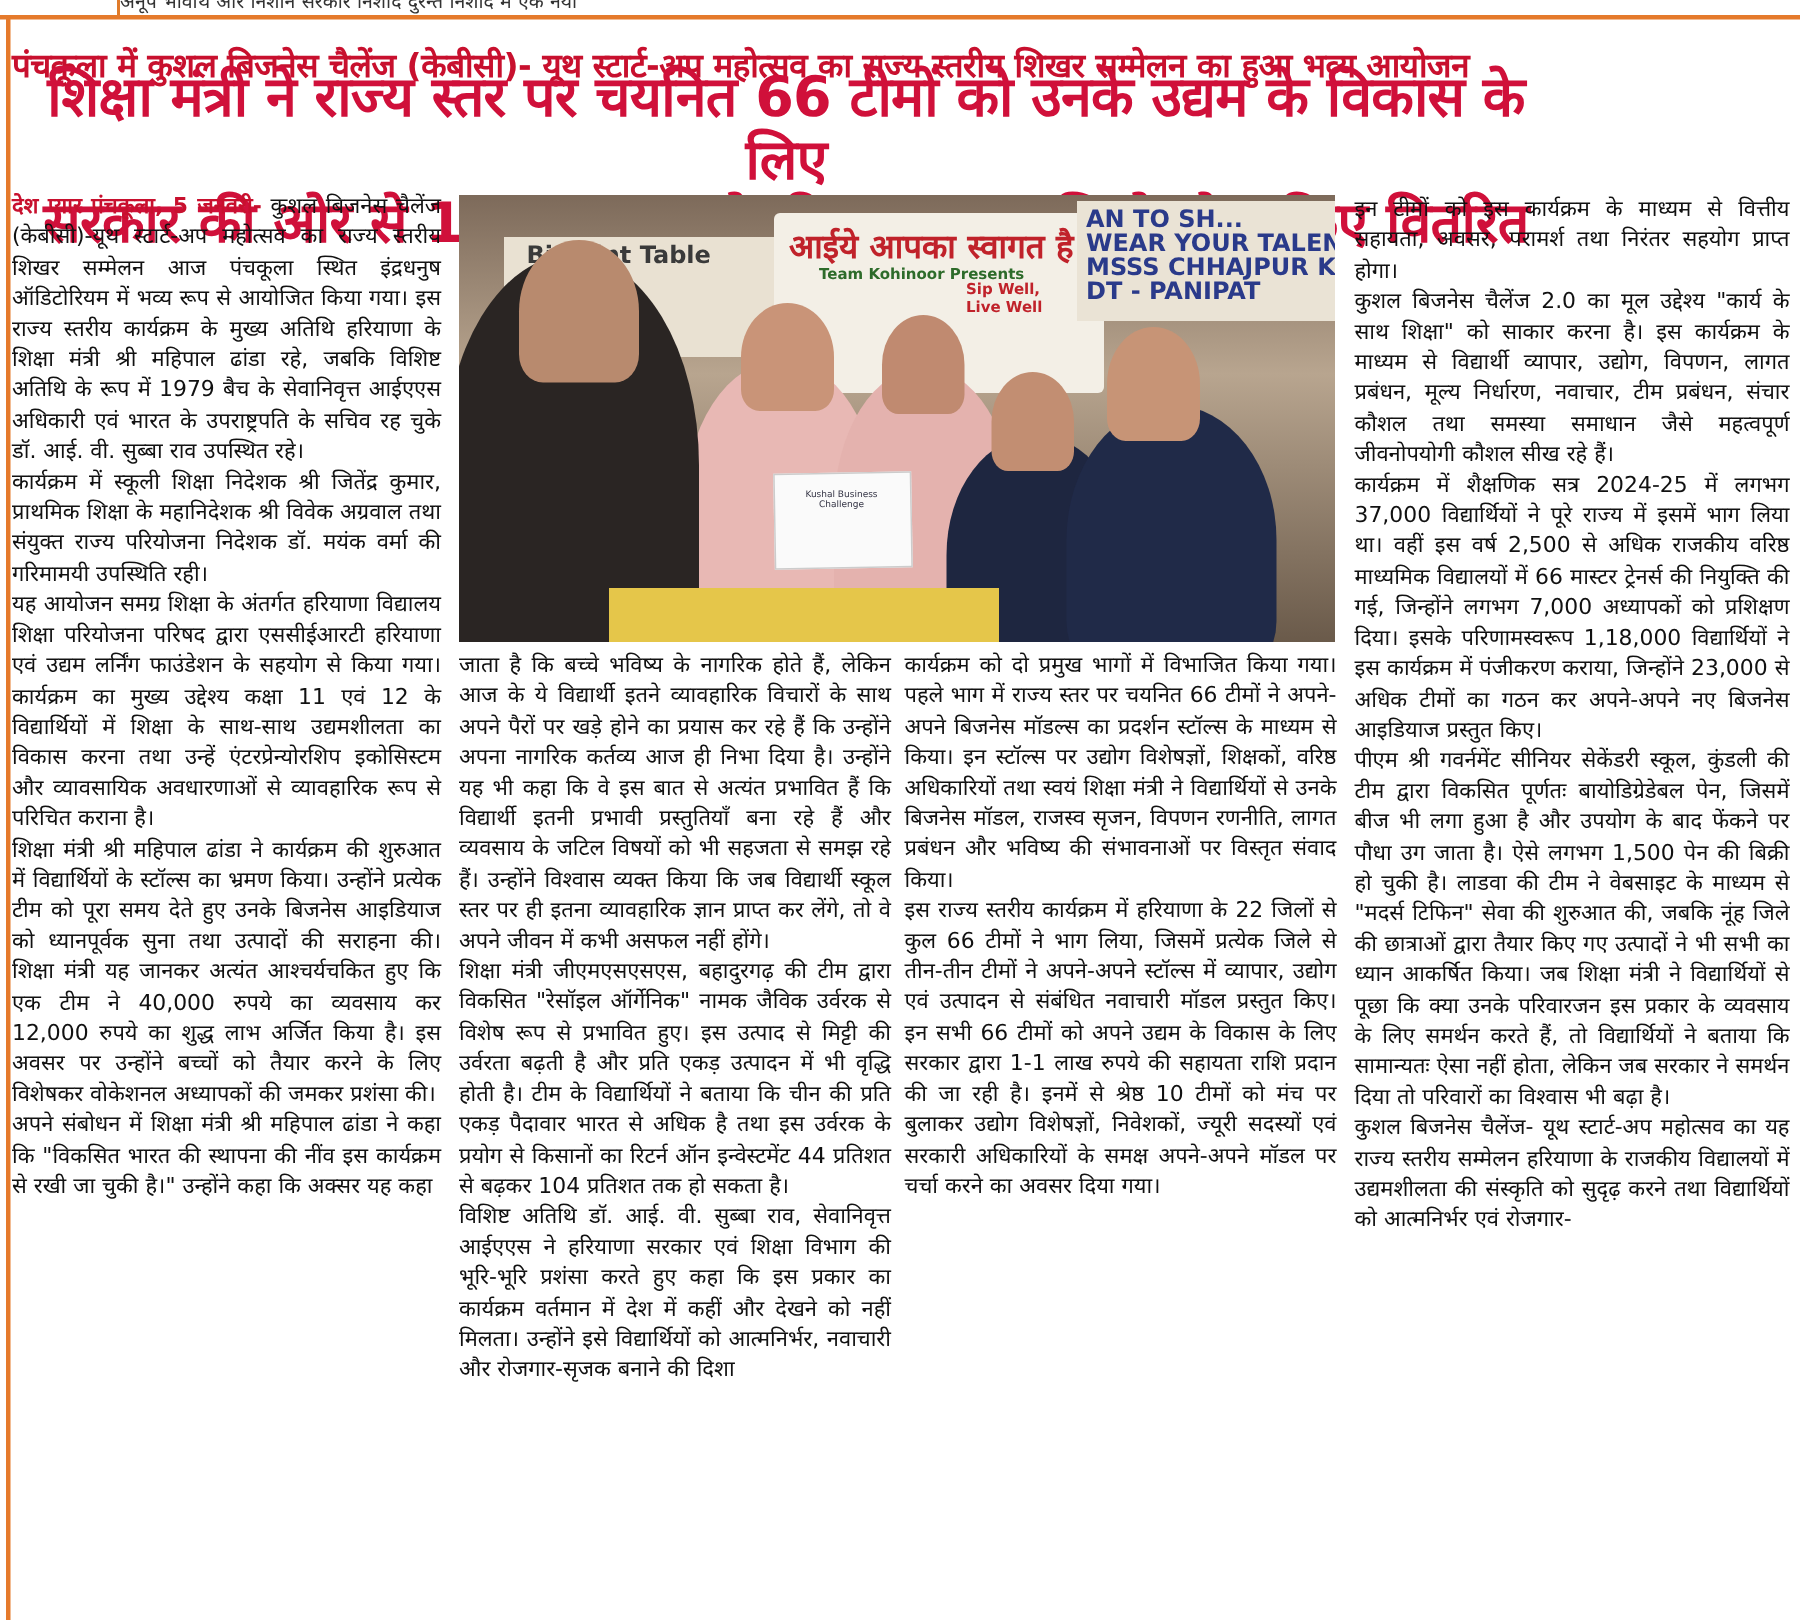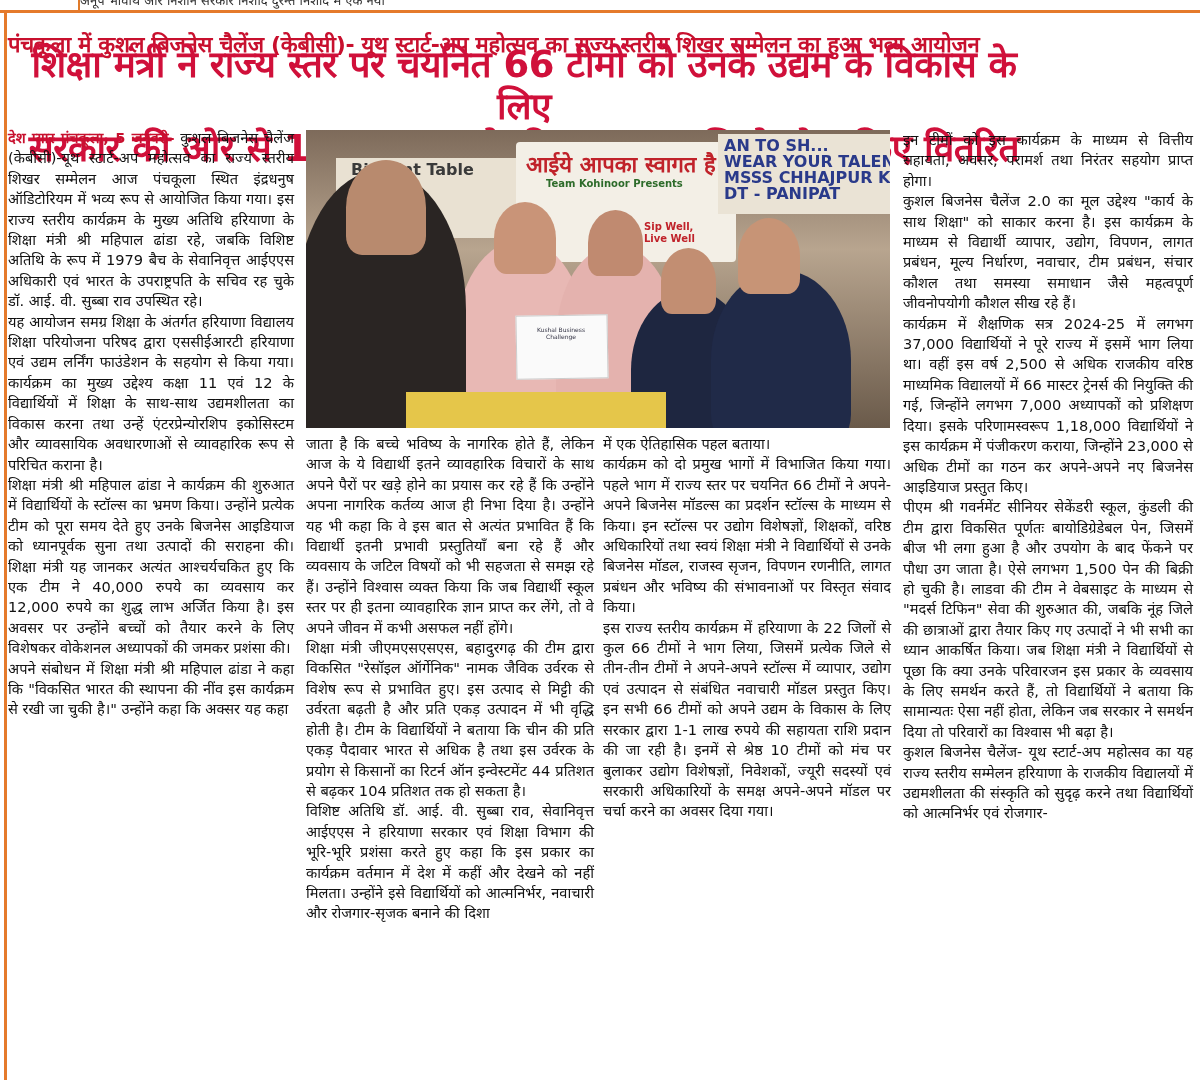--- a/index.html
+++ b/index.html
@@ -24,21 +24,21 @@
   .photo { position:absolute; left:306px; top:130px; width:584px; height:298px; overflow:hidden;
            background:linear-gradient(180deg,#7d6a5a 0%, #b8a58f 40%, #6a5a4a 100%); }
   .photo .banner { position:absolute; left:210px; top:12px; width:220px; height:120px;
                    background:#f3efe6; border-radius:4px; }
   .photo .banner-text { position:absolute; left:220px; top:18px; font-size:22px; font-weight:bold; color:#c0222a; white-space:nowrap; }
   .photo .banner-sub { position:absolute; left:240px; top:48px; font-size:10px; font-weight:bold; color:#2d6b2a; }
   .photo .board { position:absolute; left:30px; top:28px; width:180px; height:80px; background:#e9e1d2; }
   .photo .board-text { position:absolute; left:45px; top:30px; font-size:16px; font-weight:bold; color:#3a3a3a; }
   .photo .sign { position:absolute; left:412px; top:4px; width:172px; height:80px; background:#eae3d5; }
   .photo .sign-text { position:absolute; left:418px; top:8px; font-size:16px; font-weight:bold; color:#2a3a8a; line-height:16px; white-space:pre; }
-  .photo .sip { position:absolute; left:338px; top:58px; font-size:10px; font-weight:bold; color:#c0222a; line-height:12px; white-space:pre;margin-top:33px; }
+  .photo .sip { position:absolute; left:338px; top:58px; font-size:10px; font-weight:bold; color:#c0222a; line-height:12px; white-space:pre; }
   .photo .person { position:absolute; border-radius:50% 50% 20% 20%; }
   .p1 { left:-10px; top:40px; width:170px; height:280px; background:#2a2523; }
   .p1h { left:40px; top:30px; width:80px; height:95px; background:#b88a6e; border-radius:45%; }
   .p2 { left:150px; top:110px; width:130px; height:200px; background:#e8b8b4; }
   .p2h { left:188px; top:72px; width:62px; height:72px; background:#c99478; border-radius:45%; }
   .p3 { left:250px; top:115px; width:120px; height:190px; background:#e4b2ae; }
   .p3h { left:282px; top:80px; width:55px; height:66px; background:#c08a70; border-radius:45%; }
   .p4 { left:325px; top:160px; width:120px; height:160px; background:#1e2640; }
   .p4h { left:355px; top:118px; width:55px; height:66px; background:#c28e72; border-radius:45%; }
   .p5 { left:405px; top:140px; width:140px; height:180px; background:#202a48; }
@@ -60,20 +60,21 @@
 
 <div class="kicker">पंचकूला में कुशल बिजनेस चैलेंज (केबीसी)- यूथ स्टार्ट-अप महोत्सव का राज्य स्तरीय शिखर सम्मेलन का हुआ भव्य आयोजन</div>
 
 <div class="headline">
   <div>शिक्षा मंत्री ने राज्य स्तर पर चयनित 66 टीमों को उनके उद्यम के विकास के लिए</div>
   <div>सरकार की ओर से 1-9 लाख रुपये की सहायता राशि के चैक किए वितरित</div>
 </div>
 
 <div class="col c1">
   <p><span class="dateline">देश प्यार पंचकूला, 5 जनवरी-</span> <span>कुशल बिजनेस चैलेंज (केबीसी)-यूथ स्टार्ट-अप महोत्सव का राज्य स्तरीय शिखर सम्मेलन आज पंचकूला स्थित इंद्रधनुष ऑडिटोरियम में भव्य रूप से आयोजित किया गया। इस राज्य स्तरीय कार्यक्रम के मुख्य अतिथि हरियाणा के शिक्षा मंत्री श्री महिपाल ढांडा रहे, जबकि विशिष्ट अतिथि के रूप में 1979 बैच के सेवानिवृत्त आईएएस अधिकारी एवं भारत के उपराष्ट्रपति के सचिव रह चुके डॉ. आई. वी. सुब्बा राव उपस्थित रहे।</span></p>
+  <p>कार्यक्रम में स्कूली शिक्षा निदेशक श्री जितेंद्र कुमार, प्राथमिक शिक्षा के महानिदेशक श्री विवेक अग्रवाल तथा संयुक्त राज्य परियोजना निदेशक डॉ. मयंक वर्मा की गरिमामयी उपस्थिति रही।</p>
   <p>यह आयोजन समग्र शिक्षा के अंतर्गत हरियाणा विद्यालय शिक्षा परियोजना परिषद द्वारा एससीईआरटी हरियाणा एवं उद्यम लर्निंग फाउंडेशन के सहयोग से किया गया। कार्यक्रम का मुख्य उद्देश्य कक्षा 11 एवं 12 के विद्यार्थियों में शिक्षा के साथ-साथ उद्यमशीलता का विकास करना तथा उन्हें एंटरप्रेन्योरशिप इकोसिस्टम और व्यावसायिक अवधारणाओं से व्यावहारिक रूप से परिचित कराना है।</p>
   <p>शिक्षा मंत्री श्री महिपाल ढांडा ने कार्यक्रम की शुरुआत में विद्यार्थियों के स्टॉल्स का भ्रमण किया। उन्होंने प्रत्येक टीम को पूरा समय देते हुए उनके बिजनेस आइडियाज को ध्यानपूर्वक सुना तथा उत्पादों की सराहना की। शिक्षा मंत्री यह जानकर अत्यंत आश्चर्यचकित हुए कि एक टीम ने 40,000 रुपये का व्यवसाय कर 12,000 रुपये का शुद्ध लाभ अर्जित किया है। इस अवसर पर उन्होंने बच्चों को तैयार करने के लिए विशेषकर वोकेशनल अध्यापकों की जमकर प्रशंसा की।</p>
   <p>अपने संबोधन में शिक्षा मंत्री श्री महिपाल ढांडा ने कहा कि "विकसित भारत की स्थापना की नींव इस कार्यक्रम से रखी जा चुकी है।" उन्होंने कहा कि अक्सर यह कहा</p>
 </div>
 
 <div class="photo">
   <div class="board"></div>
   <div class="board-text">Biomint Table</div>
   <div class="banner"></div>
   <div class="banner-text">आईये आपका स्वागत है !</div>
@@ -100,21 +101,20 @@
   <div class="cheque-text">Kushal Business Challenge</div>
 </div>
 
 <div class="col c2">
   <p>जाता है कि बच्चे भविष्य के नागरिक होते हैं, लेकिन आज के ये विद्यार्थी इतने व्यावहारिक विचारों के साथ अपने पैरों पर खड़े होने का प्रयास कर रहे हैं कि उन्होंने अपना नागरिक कर्तव्य आज ही निभा दिया है। उन्होंने यह भी कहा कि वे इस बात से अत्यंत प्रभावित हैं कि विद्यार्थी इतनी प्रभावी प्रस्तुतियाँ बना रहे हैं और व्यवसाय के जटिल विषयों को भी सहजता से समझ रहे हैं। उन्होंने विश्वास व्यक्त किया कि जब विद्यार्थी स्कूल स्तर पर ही इतना व्यावहारिक ज्ञान प्राप्त कर लेंगे, तो वे अपने जीवन में कभी असफल नहीं होंगे।</p>
   <p>शिक्षा मंत्री जीएमएसएसएस, बहादुरगढ़ की टीम द्वारा विकसित "रेसॉइल ऑर्गेनिक" नामक जैविक उर्वरक से विशेष रूप से प्रभावित हुए। इस उत्पाद से मिट्टी की उर्वरता बढ़ती है और प्रति एकड़ उत्पादन में भी वृद्धि होती है। टीम के विद्यार्थियों ने बताया कि चीन की प्रति एकड़ पैदावार भारत से अधिक है तथा इस उर्वरक के प्रयोग से किसानों का रिटर्न ऑन इन्वेस्टमेंट 44 प्रतिशत से बढ़कर 104 प्रतिशत तक हो सकता है।</p>
   <p>विशिष्ट अतिथि डॉ. आई. वी. सुब्बा राव, सेवानिवृत्त आईएएस ने हरियाणा सरकार एवं शिक्षा विभाग की भूरि-भूरि प्रशंसा करते हुए कहा कि इस प्रकार का कार्यक्रम वर्तमान में देश में कहीं और देखने को नहीं मिलता। उन्होंने इसे विद्यार्थियों को आत्मनिर्भर, नवाचारी और रोजगार-सृजक बनाने की दिशा</p>
 </div>
 
 <div class="col c3">
-  <p>में एक ऐतिहासिक पहल बताया।</p>
   <p>कार्यक्रम को दो प्रमुख भागों में विभाजित किया गया। पहले भाग में राज्य स्तर पर चयनित 66 टीमों ने अपने-अपने बिजनेस मॉडल्स का प्रदर्शन स्टॉल्स के माध्यम से किया। इन स्टॉल्स पर उद्योग विशेषज्ञों, शिक्षकों, वरिष्ठ अधिकारियों तथा स्वयं शिक्षा मंत्री ने विद्यार्थियों से उनके बिजनेस मॉडल, राजस्व सृजन, विपणन रणनीति, लागत प्रबंधन और भविष्य की संभावनाओं पर विस्तृत संवाद किया।</p>
   <p>इस राज्य स्तरीय कार्यक्रम में हरियाणा के 22 जिलों से कुल 66 टीमों ने भाग लिया, जिसमें प्रत्येक जिले से तीन-तीन टीमों ने अपने-अपने स्टॉल्स में व्यापार, उद्योग एवं उत्पादन से संबंधित नवाचारी मॉडल प्रस्तुत किए। इन सभी 66 टीमों को अपने उद्यम के विकास के लिए सरकार द्वारा 1-1 लाख रुपये की सहायता राशि प्रदान की जा रही है। इनमें से श्रेष्ठ 10 टीमों को मंच पर बुलाकर उद्योग विशेषज्ञों, निवेशकों, ज्यूरी सदस्यों एवं सरकारी अधिकारियों के समक्ष अपने-अपने मॉडल पर चर्चा करने का अवसर दिया गया।</p>
 </div>
 
 <div class="col c4">
   <p>इन टीमों को इस कार्यक्रम के माध्यम से वित्तीय सहायता, अवसर, परामर्श तथा निरंतर सहयोग प्राप्त होगा।</p>
   <p>कुशल बिजनेस चैलेंज 2.0 का मूल उद्देश्य "कार्य के साथ शिक्षा" को साकार करना है। इस कार्यक्रम के माध्यम से विद्यार्थी व्यापार, उद्योग, विपणन, लागत प्रबंधन, मूल्य निर्धारण, नवाचार, टीम प्रबंधन, संचार कौशल तथा समस्या समाधान जैसे महत्वपूर्ण जीवनोपयोगी कौशल सीख रहे हैं।</p>
   <p>कार्यक्रम में शैक्षणिक सत्र 2024-25 में लगभग 37,000 विद्यार्थियों ने पूरे राज्य में इसमें भाग लिया था। वहीं इस वर्ष 2,500 से अधिक राजकीय वरिष्ठ माध्यमिक विद्यालयों में 66 मास्टर ट्रेनर्स की नियुक्ति की गई, जिन्होंने लगभग 7,000 अध्यापकों को प्रशिक्षण दिया। इसके परिणामस्वरूप 1,18,000 विद्यार्थियों ने इस कार्यक्रम में पंजीकरण कराया, जिन्होंने 23,000 से अधिक टीमों का गठन कर अपने-अपने नए बिजनेस आइडियाज प्रस्तुत किए।</p>
   <p>पीएम श्री गवर्नमेंट सीनियर सेकेंडरी स्कूल, कुंडली की टीम द्वारा विकसित पूर्णतः बायोडिग्रेडेबल पेन, जिसमें बीज भी लगा हुआ है और उपयोग के बाद फेंकने पर पौधा उग जाता है। ऐसे लगभग 1,500 पेन की बिक्री हो चुकी है। लाडवा की टीम ने वेबसाइट के माध्यम से "मदर्स टिफिन" सेवा की शुरुआत की, जबकि नूंह जिले की छात्राओं द्वारा तैयार किए गए उत्पादों ने भी सभी का ध्यान आकर्षित किया। जब शिक्षा मंत्री ने विद्यार्थियों से पूछा कि क्या उनके परिवारजन इस प्रकार के व्यवसाय के लिए समर्थन करते हैं, तो विद्यार्थियों ने बताया कि सामान्यतः ऐसा नहीं होता, लेकिन जब सरकार ने समर्थन दिया तो परिवारों का विश्वास भी बढ़ा है।</p>
   <p>कुशल बिजनेस चैलेंज- यूथ स्टार्ट-अप महोत्सव का यह राज्य स्तरीय सम्मेलन हरियाणा के राजकीय विद्यालयों में उद्यमशीलता की संस्कृति को सुदृढ़ करने तथा विद्यार्थियों को आत्मनिर्भर एवं रोजगार-</p>

